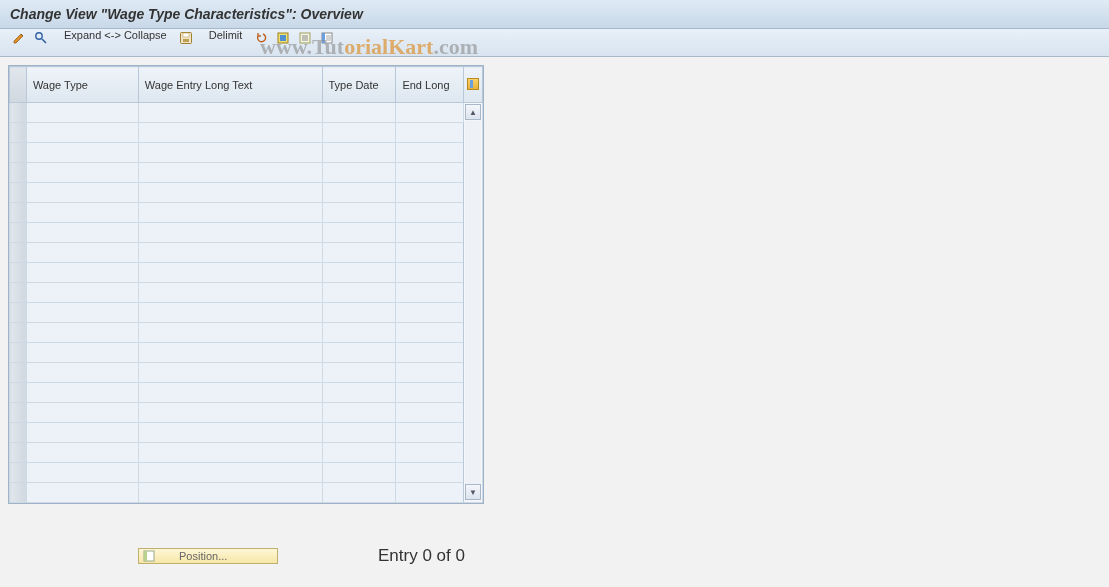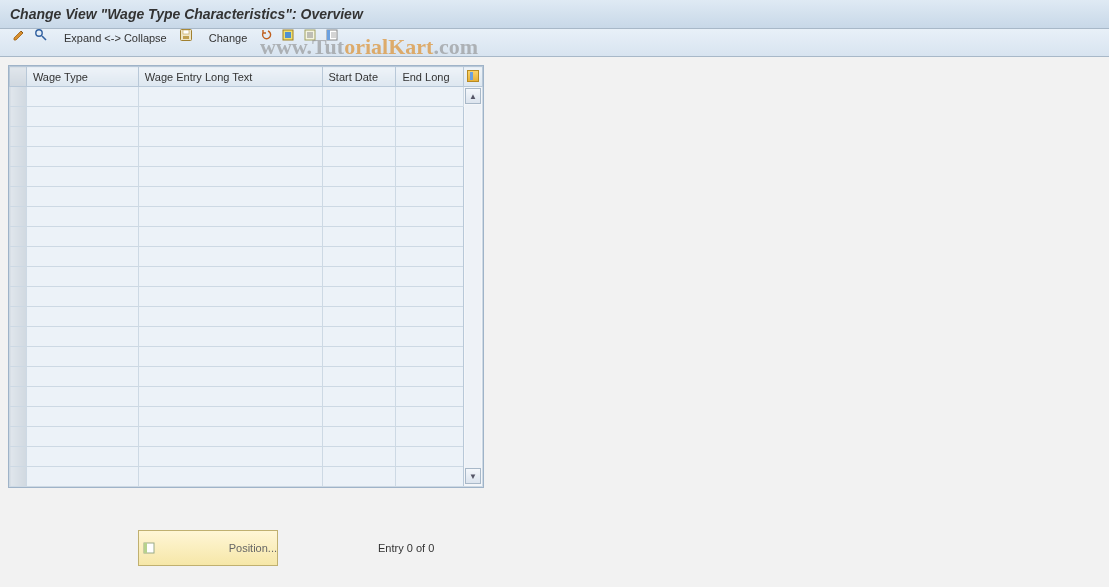--- a/index.html
+++ b/index.html
@@ -18,23 +18,23 @@
       border-bottom: 1px solid #a8b8c8;
       padding: 6px 10px;
       font-style: italic;
       font-weight: bold;
       font-size: 14px;
       color: #333;
     }
     .toolbar {
       background: linear-gradient(#e8f0f8, #d8e4f0);
       border-bottom: 1px solid #a8b8c8;
-      padding: 12px 10px;
+      padding: 0 10px;
       display: flex;
-      align-items: flex-end;
+      align-items: flex-start;
       gap: 4px;
       height: 28px;
     }
     .tb-icon {
       width: 18px;
       height: 18px;
       display: inline-flex;
       align-items: center;
       justify-content: center;
       cursor: pointer;
@@ -63,21 +63,21 @@
       width: 100%;
     }
     .grid th {
       background: linear-gradient(#eef3f8, #dde7f0);
       border: 1px solid #b8c8d8;
       padding: 3px 6px;
       text-align: left;
       font-weight: normal;
       font-size: 11px;
       color: #333;
-      height: 20px;
+      height: 36px;
     }
     .grid th.rowsel-h {
       width: 16px;
       padding: 0;
       background: linear-gradient(#e0e6ec, #d0d8e0);
     }
     .grid th.config-h {
       width: 18px;
       padding: 0;
       text-align: center;
@@ -133,37 +133,37 @@
       align-items: center;
       gap: 20px;
       margin-top: 40px;
       margin-left: 130px;
     }
     .pos-btn {
       display: flex;
       align-items: center;
       background: linear-gradient(#fff6d6, #f6e7a8);
       border: 1px solid #c0b070;
-      height: 36px;
+      height: 16px;
       width: 140px;
       cursor: pointer;
       font-size: 11px;
       color: #666;
-      justify-content: flex-end;
+      justify-content: flex-start;
       position: relative;
       padding-left: 40px;
     }
     .pos-btn .pic {
       position: absolute;
       left: 3px;
       width: 14px; height: 14px;
       display:flex; align-items:center; justify-content:center;
       font-size: 10px;
     }
-    .entry-label { font-size: 11px; color: #333; margin-left: 80px;}
+    .entry-label { font-size: 17px; color: #333; margin-left: 80px;}
     .watermark {
       position: absolute;
       top: 34px;
       left: 260px;
       font-family: Georgia, serif;
       font-size: 22px;
       font-weight: bold;
       pointer-events: none;
       white-space: nowrap;
     }
@@ -202,21 +202,21 @@
   <span class="tb-sep"></span>
   <span class="tb-text">Expand &lt;-&gt; Collapse</span>
   <span class="tb-icon">
     <svg width="14" height="14" viewBox="0 0 14 14">
         <rect x="1.5" y="1.5" width="11" height="11" rx="1" fill="#efe6c8" stroke="#a08030"></rect>
         <rect x="4" y="8" width="6" height="3" fill="#c0a050"></rect>
         <rect x="4" y="2" width="6" height="4" fill="#fff" stroke="#c0a050" stroke-width="0.6"></rect>
       </svg>
   </span>
   <span class="tb-sep"></span>
-  <span class="tb-text">Change</span>
+  <span class="tb-text">Delimit</span>
   <span class="tb-icon">
     <svg width="14" height="14" viewBox="0 0 14 14">
         <path d="M9 3 A4 4 0 1 1 4 5" fill="none" stroke="#c06020" stroke-width="1.4"></path>
         <path d="M4 2 L4 5 L7 5" fill="none" stroke="#c06020" stroke-width="1.4"></path>
       </svg>
   </span>
   <span class="tb-icon">
     <svg width="14" height="14" viewBox="0 0 14 14">
         <rect x="2" y="2" width="10" height="10" fill="#f0e070" stroke="#a08020"></rect>
         <rect x="4" y="4" width="6" height="6" fill="#5090d0"></rect>
@@ -242,21 +242,21 @@
 </div>
 
 <div class="content">
   <div class="table-wrap">
     <table class="grid">
       <thead>
         <tr>
           <th class="rowsel-h"></th>
           <th class="col-wt">Wage Type</th>
           <th class="col-lt">Wage Entry Long Text</th>
-          <th class="col-sd">Start Date</th>
+          <th class="col-sd">Type Date</th>
           <th class="col-ed">End Long</th>
           <th class="config-h"><span class="cfg-icon"></span></th>
         </tr>
       </thead>
       <tbody id="grid-body">
 
       <tr>
             <td class="rowsel"></td>
             <td class="col-wt"></td>
             <td class="col-lt"></td>

